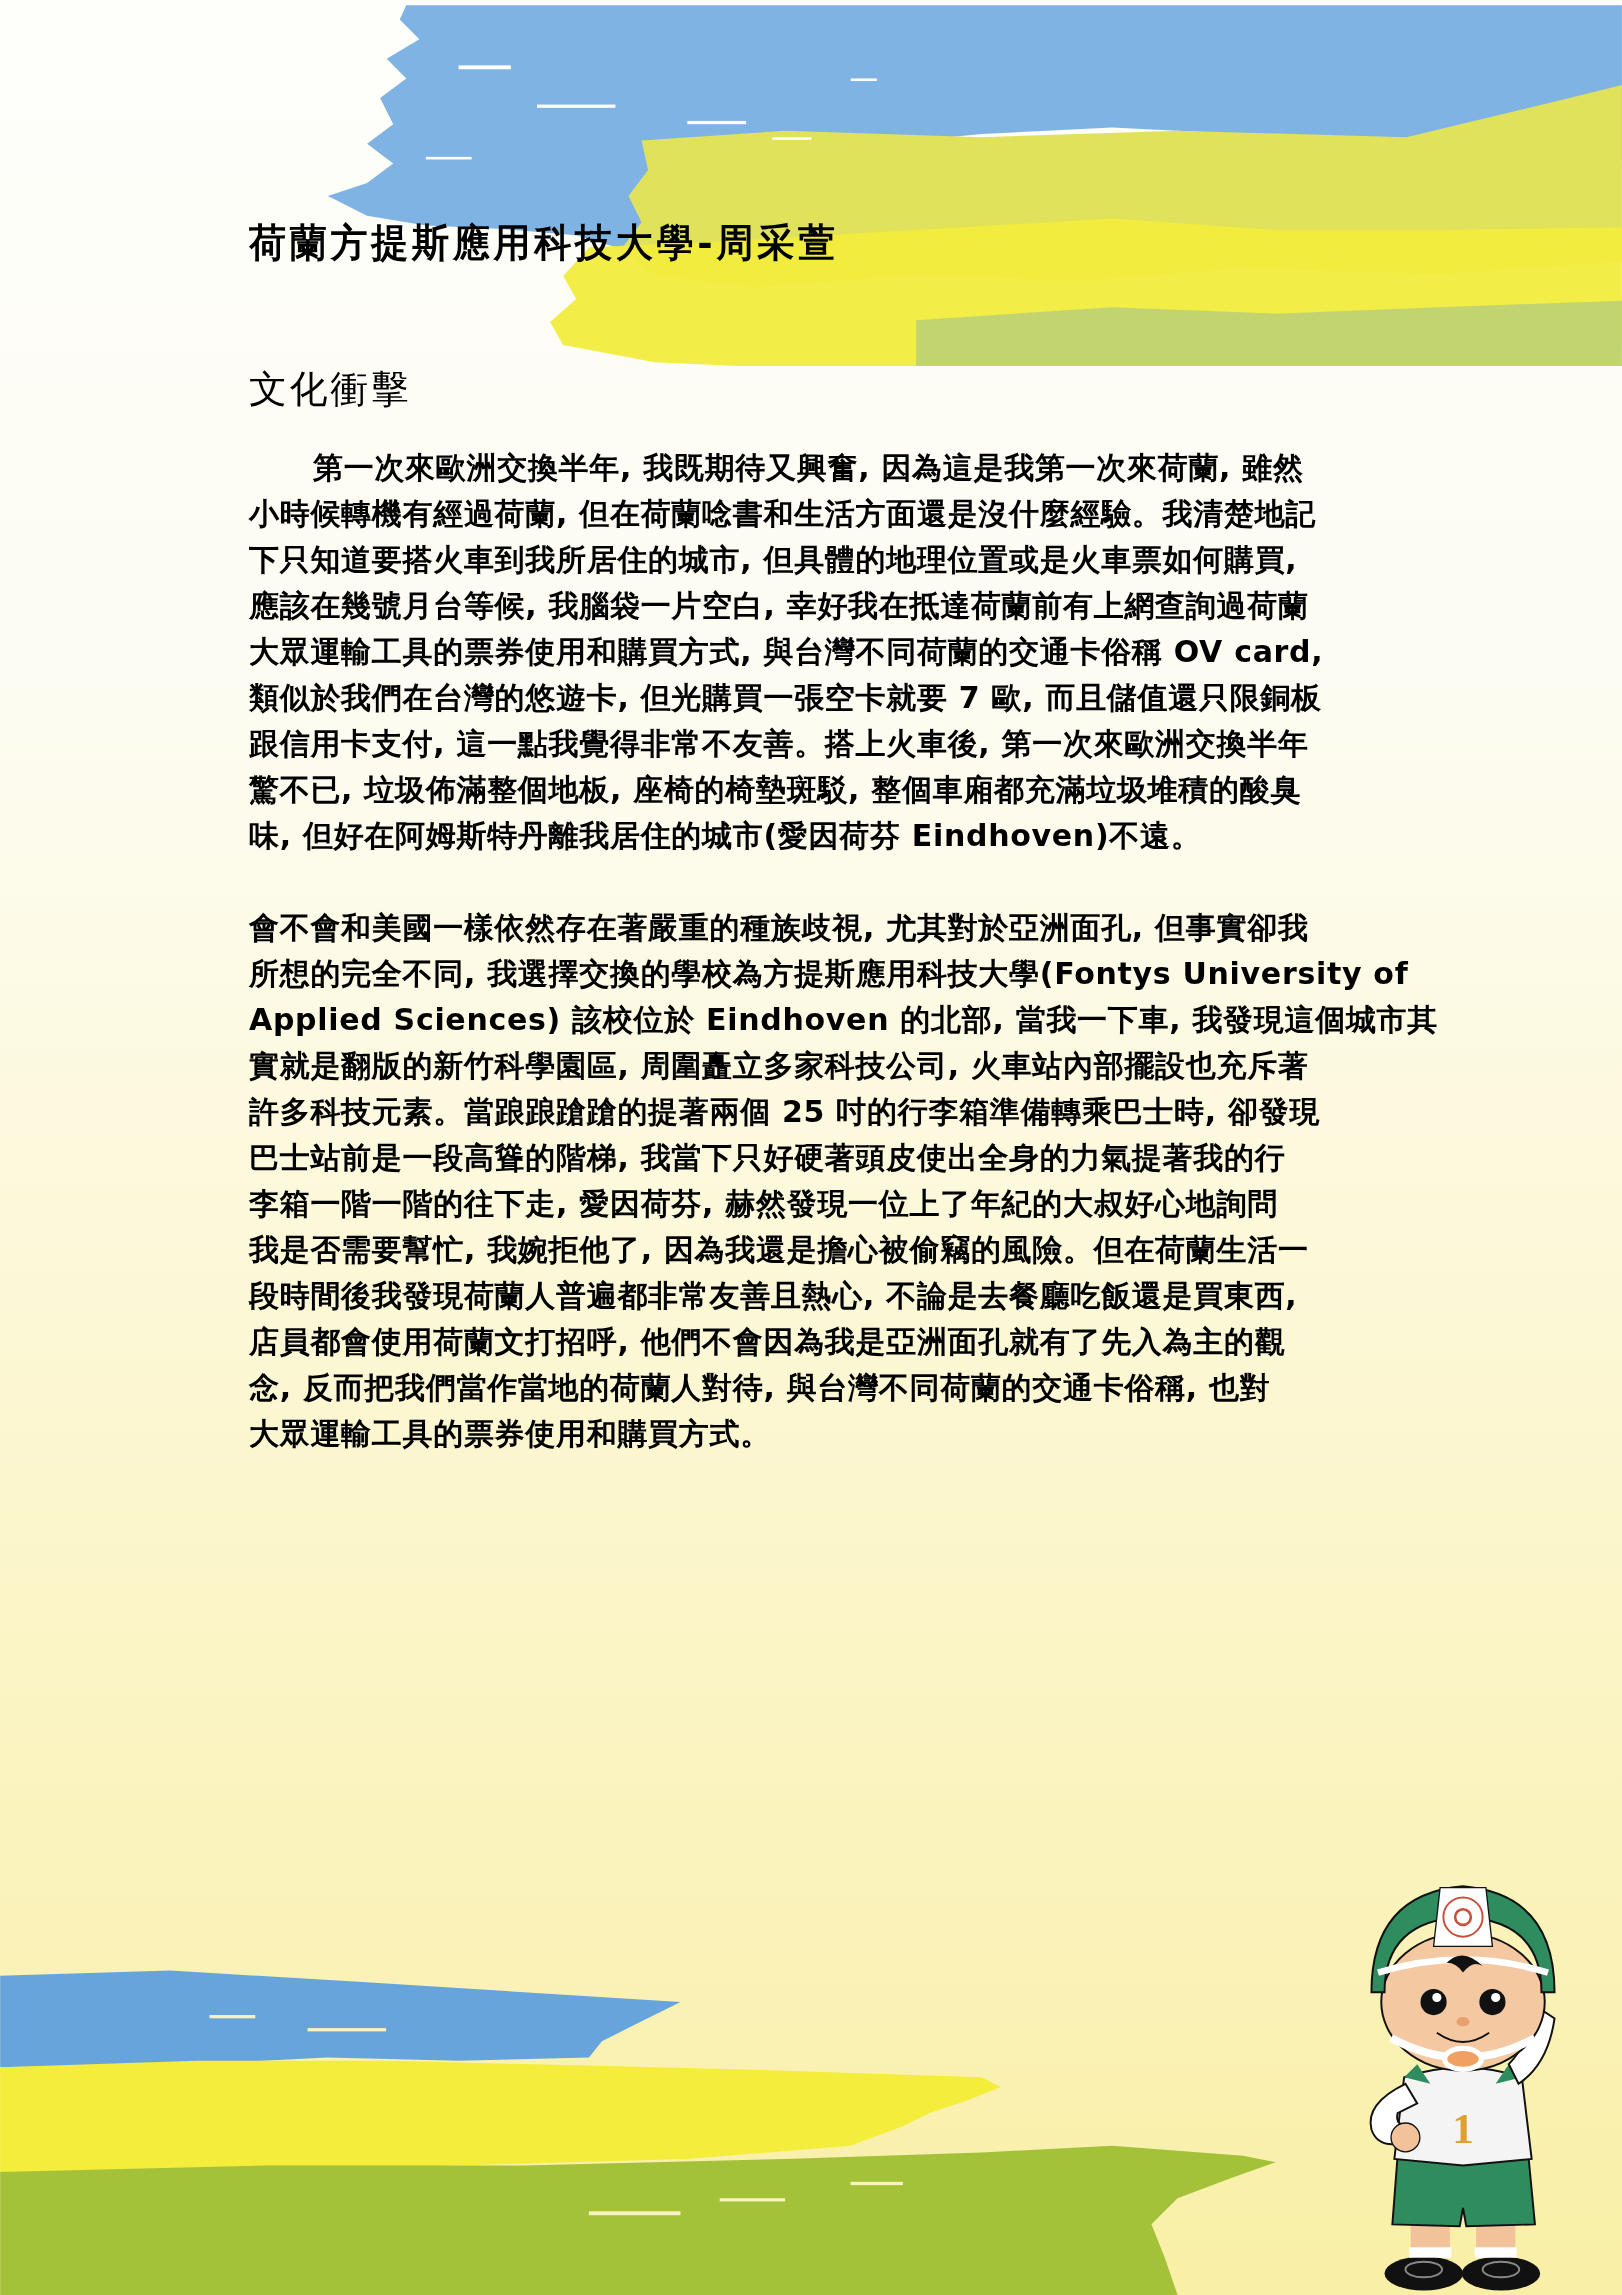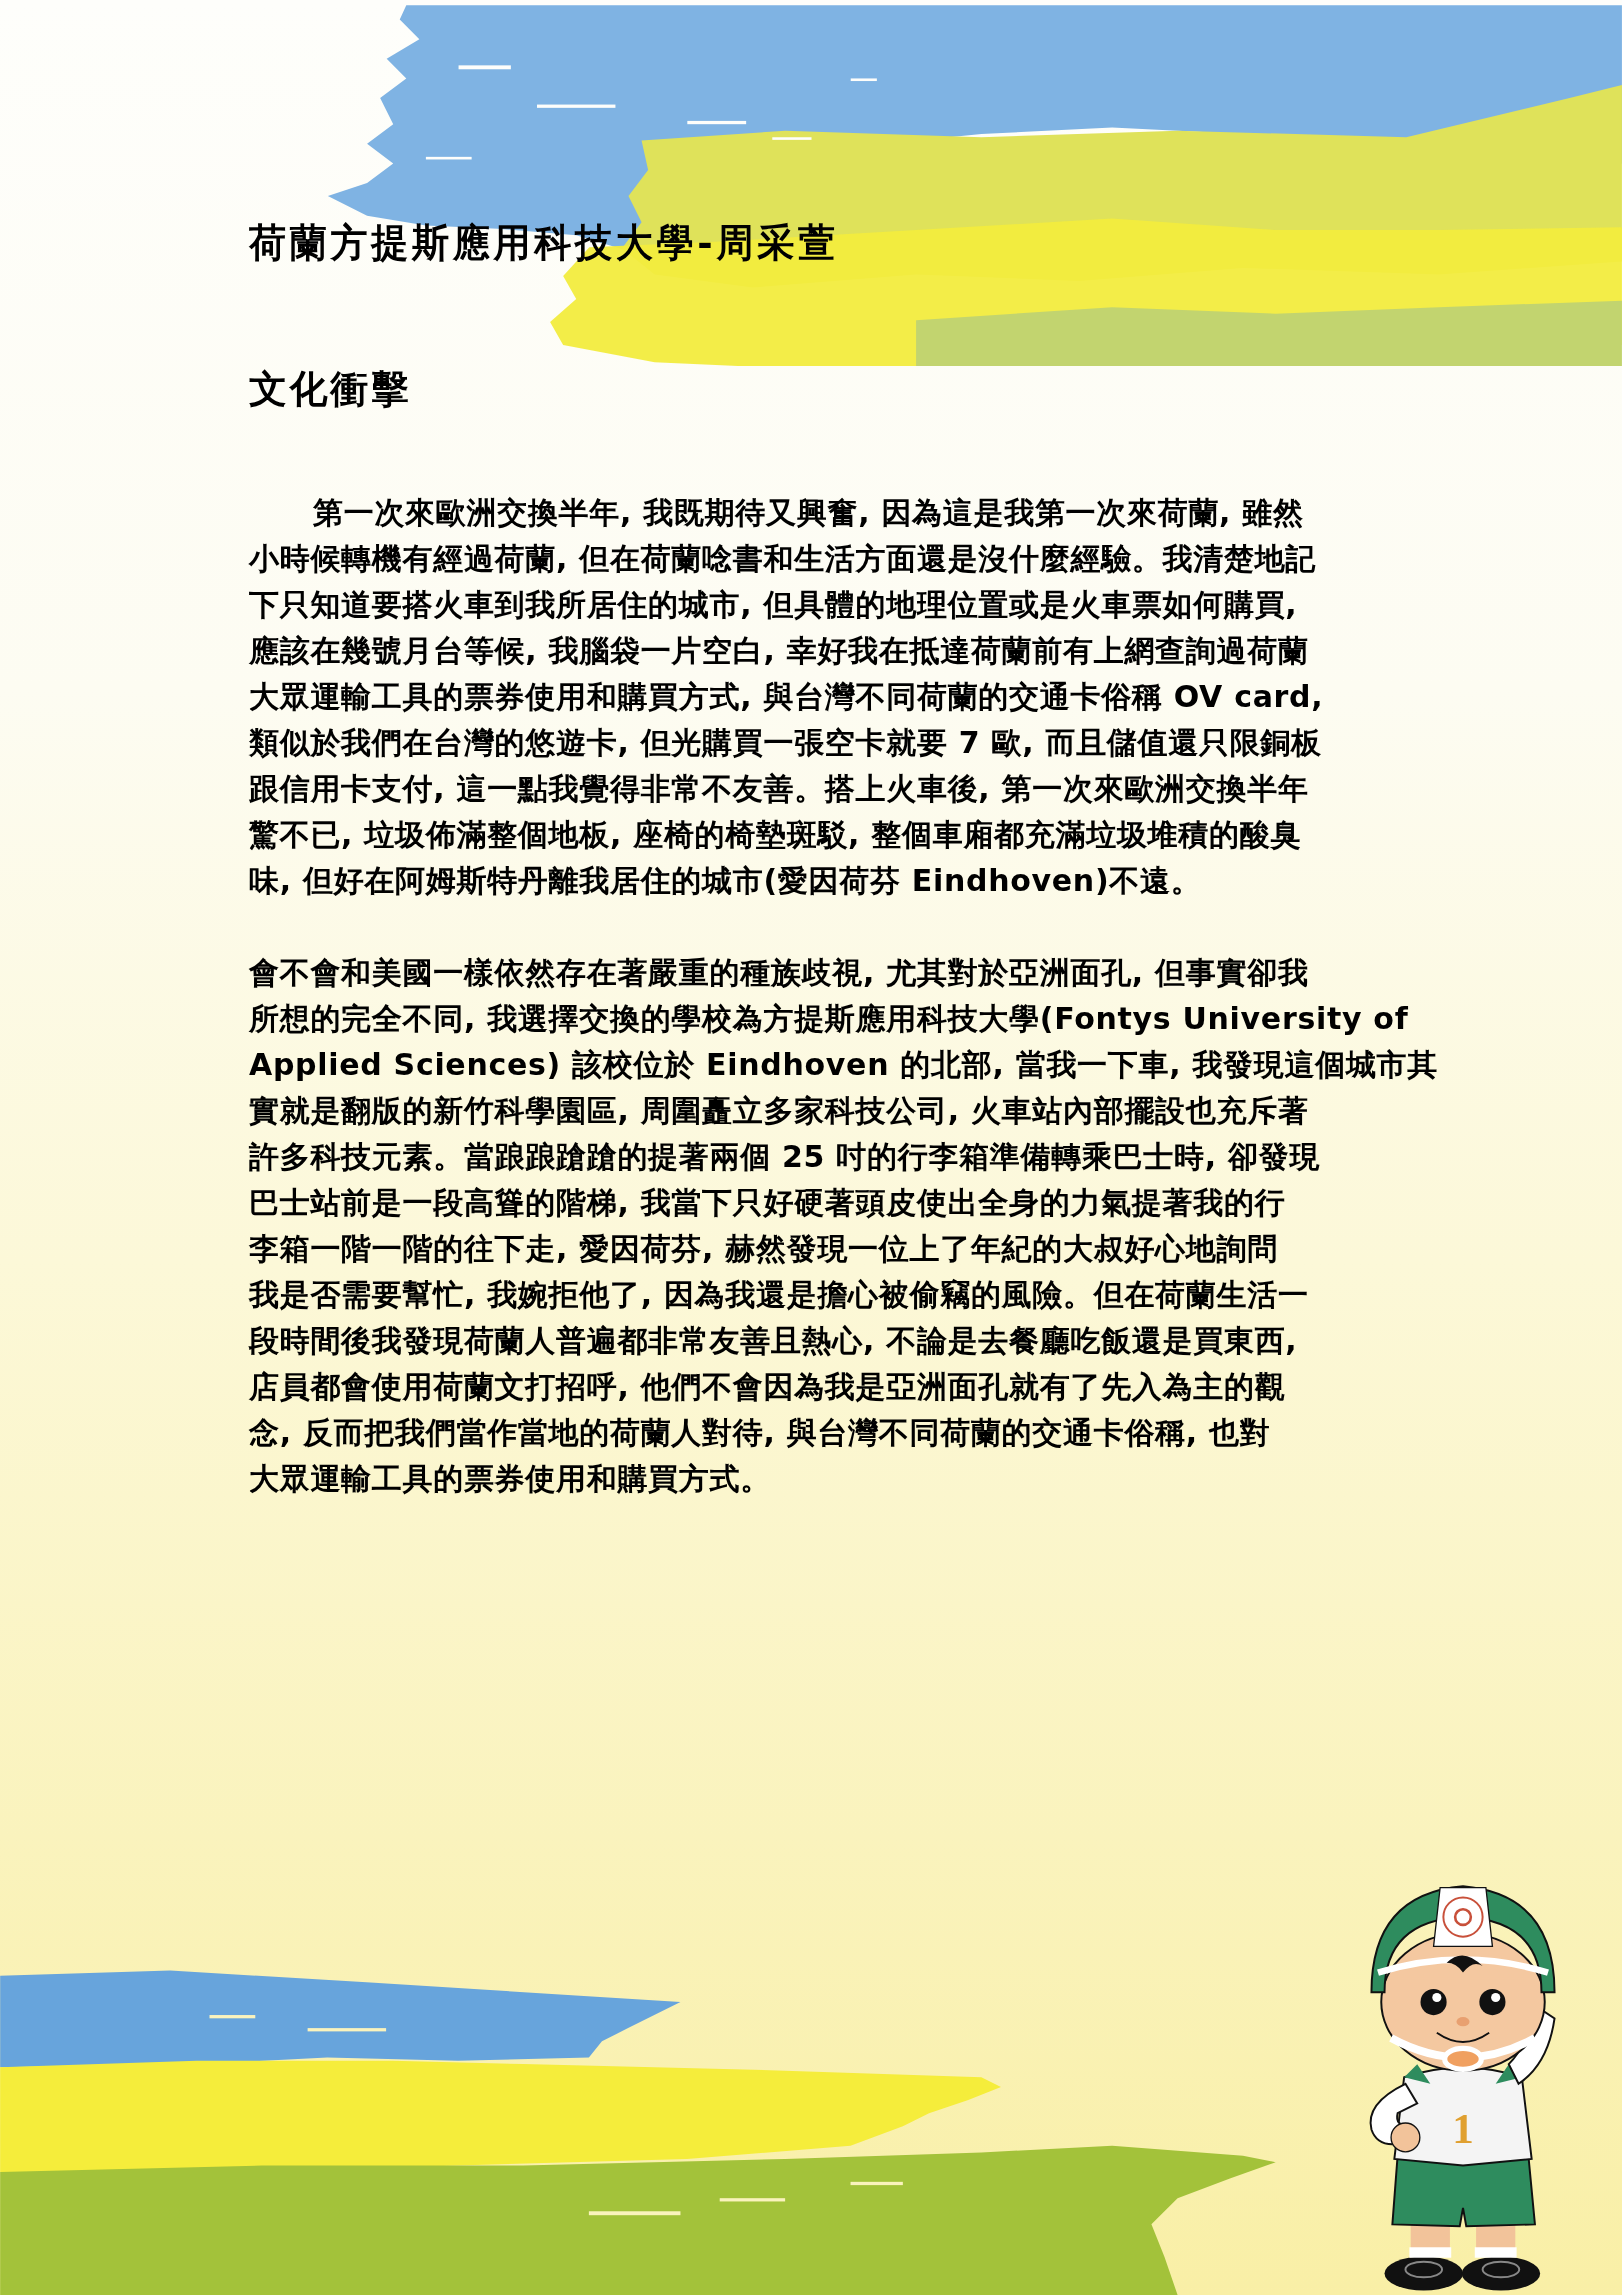--- a/index.html
+++ b/index.html
@@ -13,25 +13,25 @@
   .page-title {
     position: absolute; left: 249px; top: 216px;
     font-family: "DejaVu Serif", "Liberation Serif", serif;
     font-size: 39px; font-weight: bold; letter-spacing: 3.9px;
     transform: scaleX(0.95); transform-origin: left;
     margin: 0;
   }
   .section-heading {
     position: absolute; left: 249px; top: 364px;
     font-family: "DejaVu Serif", "Liberation Serif", serif;
-    font-size: 38px; font-weight: bold; letter-spacing: 2.6px;
+    font-size: 38px; font-weight: normal; letter-spacing: 2.6px;
     margin: 0;
   }
   .article {
-    position: absolute; left: 249px; top: 445px; width: 1126px; margin-top: 45px;
+    position: absolute; left: 249px; top: 445px; width: 1126px;
   }
   .para { margin: 0; }
   .para + .para { margin-top: 46px; }
   .line {
     display: block; height: 46px; line-height: 46px;
     font-size: 30px; font-weight: bold; white-space: nowrap;
     letter-spacing: 0.7px;
   }
   .line.indent { padding-left: 64px; }
   .mascot { position: absolute; left: 1332px; top: 1868px; width: 262px; height: 427px; }

